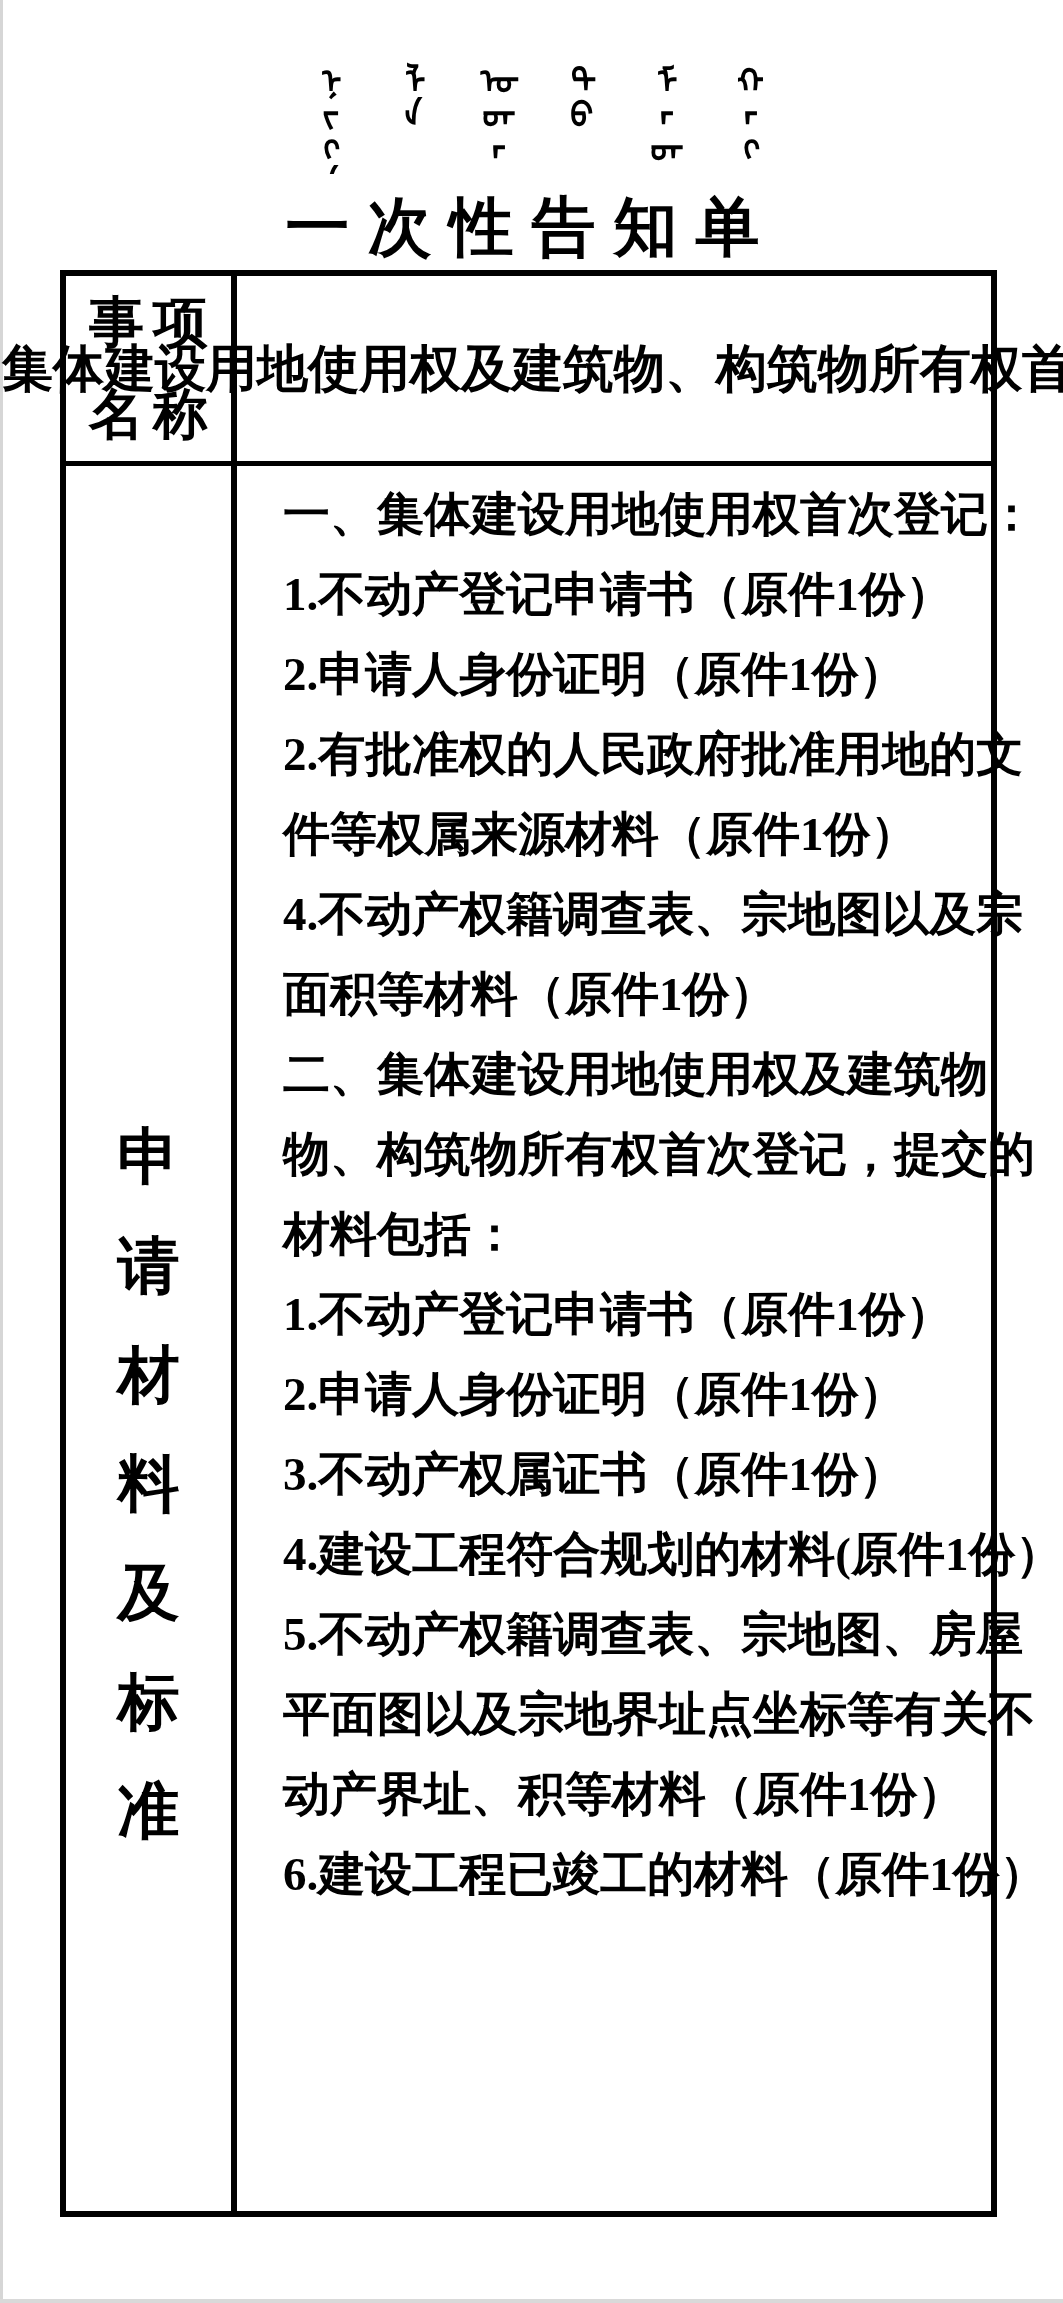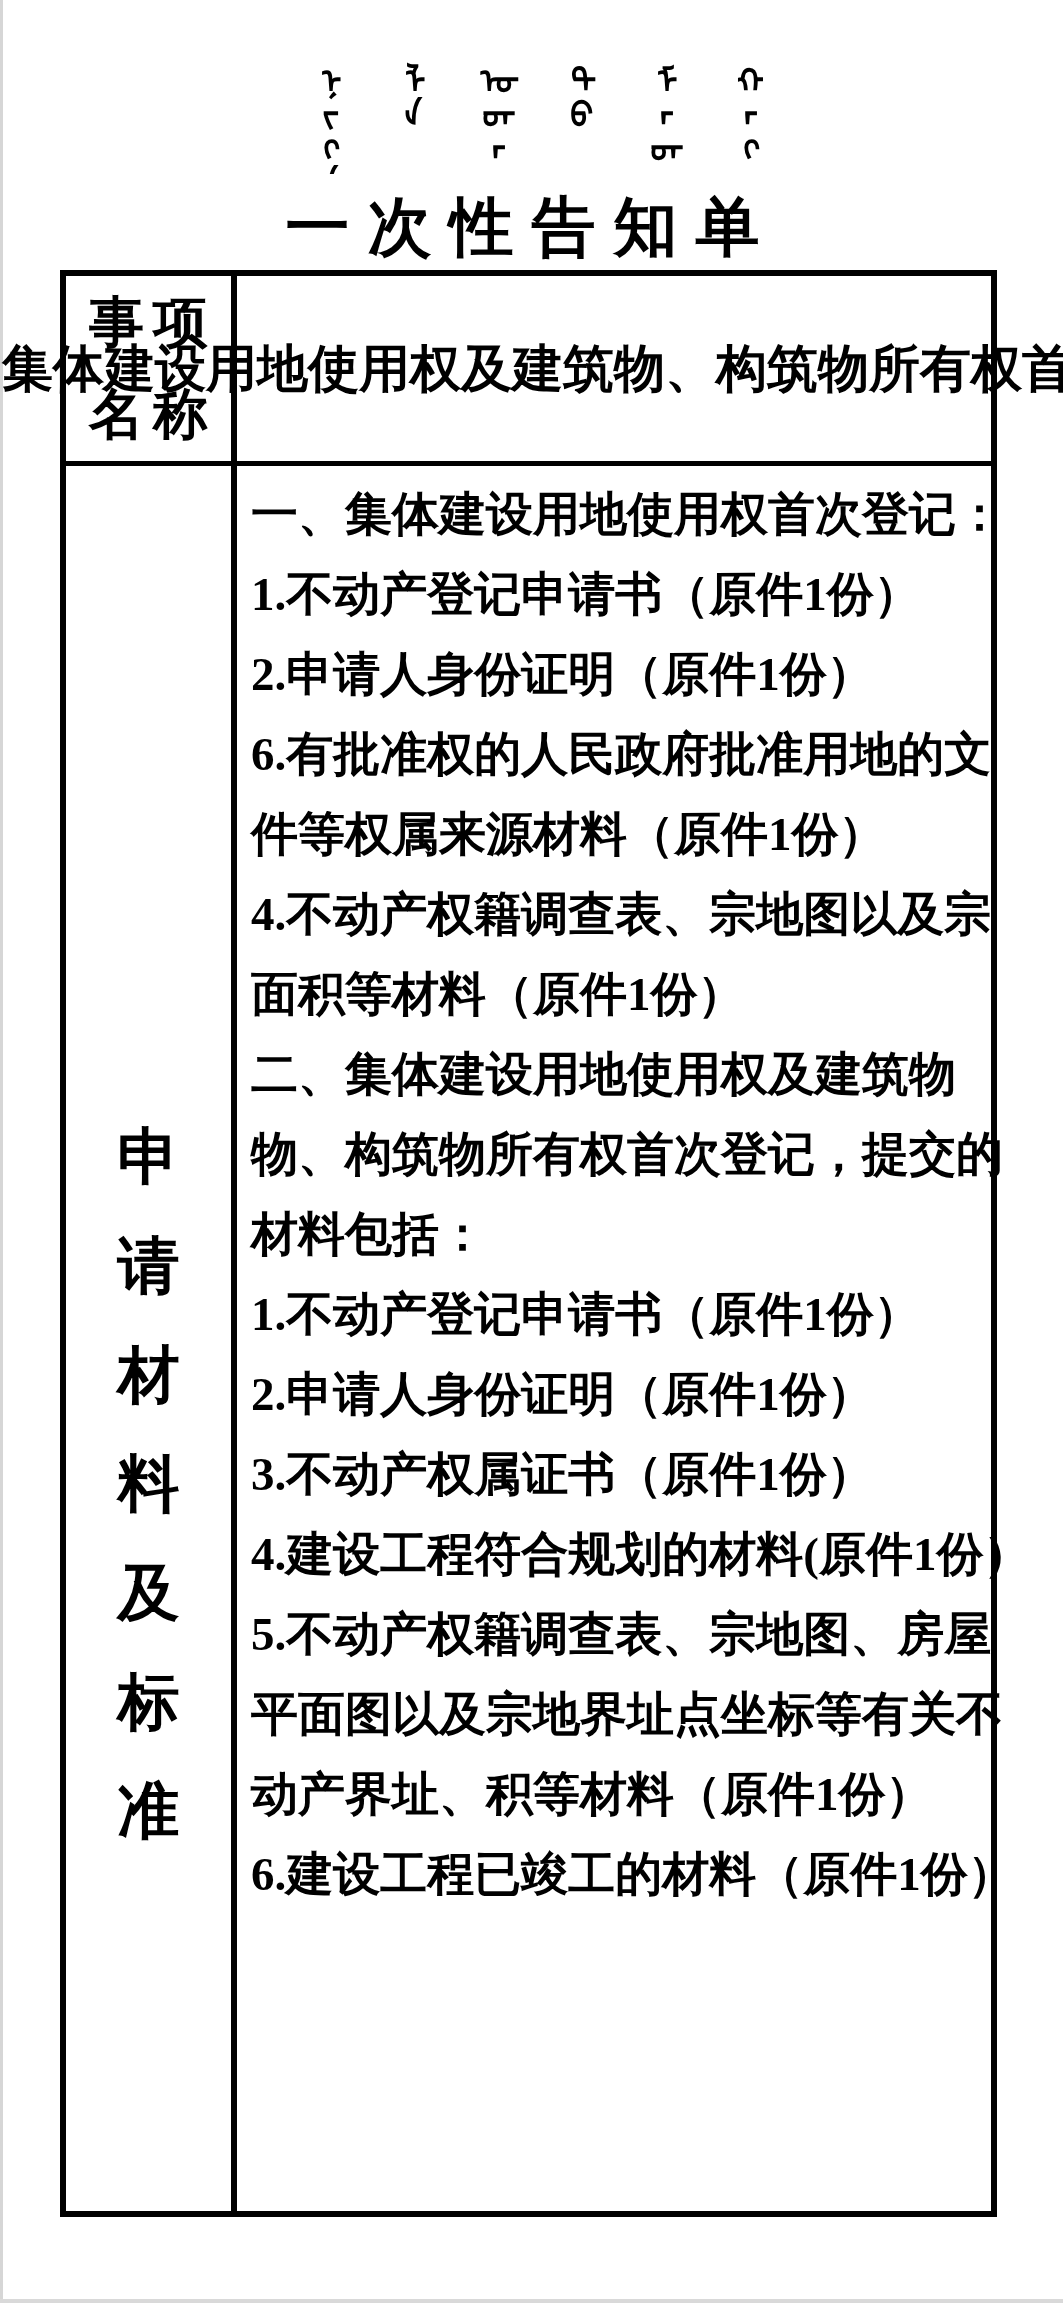--- a/index.html
+++ b/index.html
@@ -58,21 +58,21 @@
     display:flex;flex-direction:row;justify-content:center;align-items:center;
     font-size:51px;line-height:90px;white-space:nowrap;
   }
 
   
   .materials-label{padding-top:660px;gap:47px;font-size:62px;line-height:1;}
 
   
   .materials-content{
     padding:8px 6px 0 14px;
-    font-size:47px;line-height:80px;
+    font-size:47px;line-height:80px;margin-left:32px;
   }
   .materials-content .line{height:80px;white-space:nowrap;overflow:visible;}
 </style>
 </head>
 <body>
 
 <div class="page">
 
   <div class="edge-left"></div>
   <div class="edge-bottom"></div>
@@ -108,21 +108,21 @@
         <span>材</span>
         <span>料</span>
         <span>及</span>
         <span>标</span>
         <span>准</span>
       </div>
       <div class="value-col materials-content">
         <div class="line">一、集体建设用地使用权首次登记：</div>
         <div class="line">1.不动产登记申请书（原件1份）</div>
         <div class="line">2.申请人身份证明（原件1份）</div>
-        <div class="line">6.有批准权的人民政府批准用地的文</div>
+        <div class="line">2.有批准权的人民政府批准用地的文</div>
         <div class="line">件等权属来源材料（原件1份）</div>
         <div class="line">4.不动产权籍调查表、宗地图以及宗</div>
         <div class="line">面积等材料（原件1份）</div>
         <div class="line">二、集体建设用地使用权及建筑物</div>
         <div class="line">物、构筑物所有权首次登记，提交的</div>
         <div class="line">材料包括：</div>
         <div class="line">1.不动产登记申请书（原件1份）</div>
         <div class="line">2.申请人身份证明（原件1份）</div>
         <div class="line">3.不动产权属证书（原件1份）</div>
         <div class="line">4.建设工程符合规划的材料(原件1份）</div>

